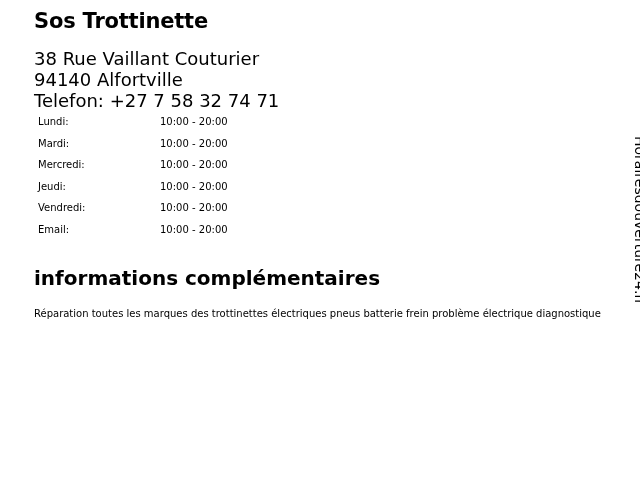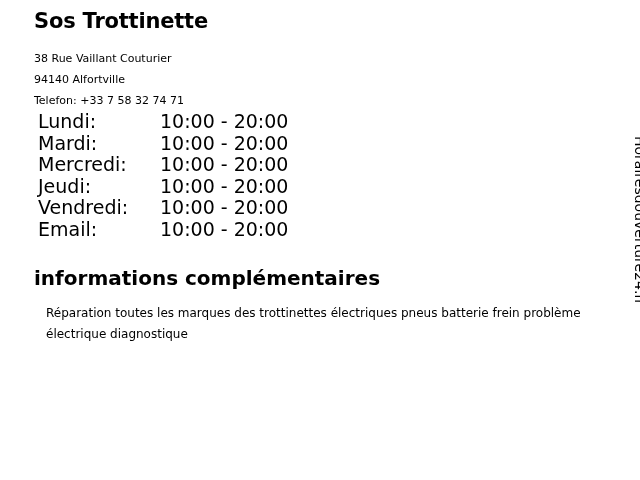--- a/index.html
+++ b/index.html
@@ -28,54 +28,54 @@
     width: 590px;
   }
   .biz-title {
     font-size: 21px;
     font-weight: bold;
     letter-spacing: -0.2px;
     margin: 0 0 14px 0;
     line-height: 26px;
   }
   .addr-line {
-    font-size: 11px;
+    font-size: 18px;
     line-height: 21px;
     margin: 0;
   }
   .section-head {
     font-size: 15px;
     font-weight: bold;
     margin: 24px 0 12px 0;
   }
   .hours-table {
     border-collapse: collapse;
     margin-left: 4px;
   }
   .hours-table td {
-    font-size: 19px;
+    font-size: 10px;
     line-height: 21.5px;
     padding: 0;
     vertical-align: top;
     white-space: nowrap;
   }
   .hours-table td.day {
     width: 116px;
     padding-right: 6px;
   }
   .extra-head {
     font-size: 20px;
     font-weight: bold;
     margin: 26px 0 13px 0;
   }
   .extra-text {
-    font-size: 12px;
+    font-size: 10px;
     line-height: 21px;
     width: 584px;
-    margin: 12px;
+    margin: 0;
   }
   .side-label {
     position: absolute;
     right: 2px;
     top: 136px;
     width: 20px;
     height: 230px;
     font-size: 14px;
     line-height: 20px;
     writing-mode: vertical-rl;
@@ -88,21 +88,21 @@
 <body>
 
 <div class="page">
 
   <div class="content">
 
     <h1 class="biz-title">Sos Trottinette</h1>
 
     <p class="addr-line">38 Rue Vaillant Couturier</p>
     <p class="addr-line">94140 Alfortville</p>
-    <p class="addr-line">Telefon: +33 7 58 32 74 71</p>
+    <p class="addr-line">Telefon: +27 7 58 32 74 71</p>
 
 
     <table class="hours-table">
       <tbody>
         <tr>
           <td class="day">Lundi:</td>
           <td class="time">10:00 - 20:00</td>
         </tr>
         <tr>
           <td class="day">Mardi:</td>

